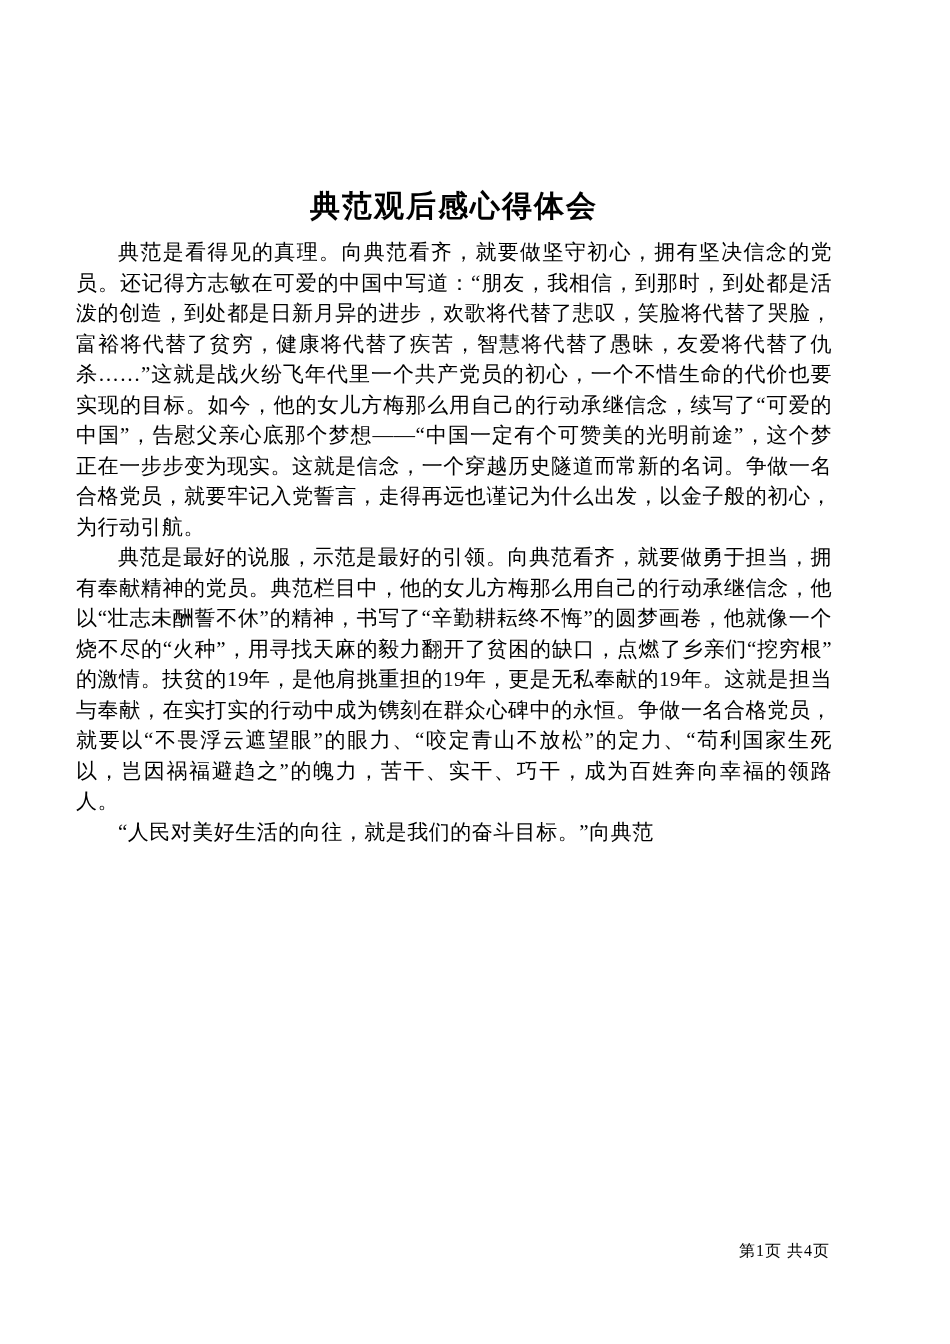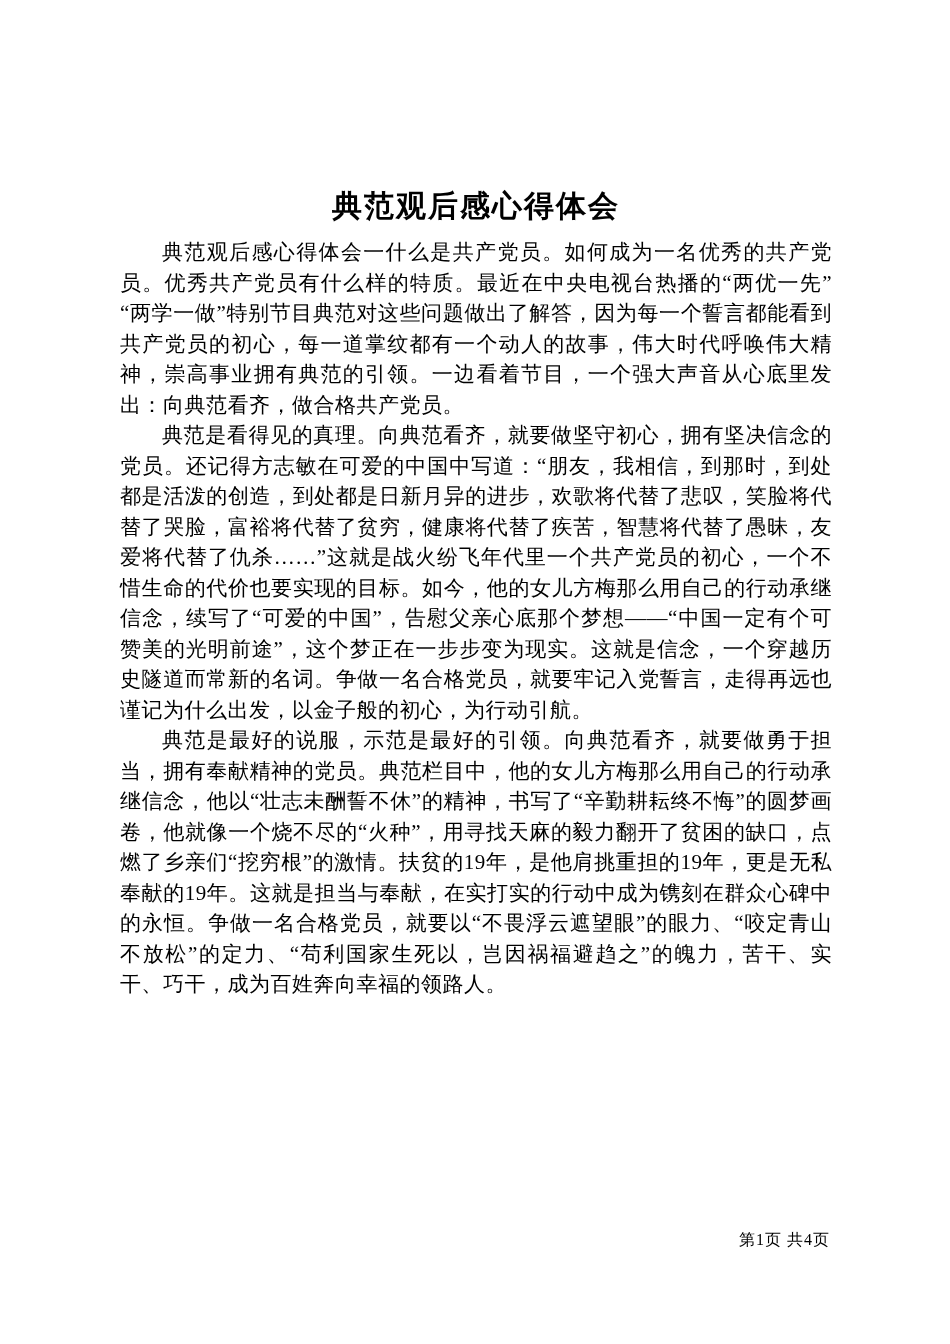--- a/index.html
+++ b/index.html
@@ -7,21 +7,21 @@
       padding: 0;
       background: #ffffff;
     }
     .doc-page {
       position: relative;
       width: 950px;
       height: 1344px;
       margin: 0 auto;
       background: #ffffff;
       box-sizing: border-box;
-      padding: 186px 118px 0 120px;
+      padding: 186px 118px 0 76px;
       overflow: hidden;
       font-family: "Liberation Serif", "DejaVu Serif", serif;
       color: #000000;
       border-radius: 32px;
     }
     .doc-title {
       margin: 0 0 12px 0;
       font-size: 30px;
       font-weight: bold;
       text-align: center;
@@ -37,32 +37,32 @@
       line-height: 30.5px;
       text-align: justify;
       text-justify: inter-ideograph;
       text-indent: 2em;
       word-break: break-all;
       letter-spacing: 0.5px;
     }
     .doc-footer {
       position: absolute;
       right: 120px;
-      bottom: 93px;
+      bottom: 82px;
       font-size: 16px;
       letter-spacing: 1px;
       color: #000000;
     }
   </style>
 </head>
 <body>
 
 <div class="doc-page">
   <h1 class="doc-title">典范观后感心得体会</h1>
 
   <div class="doc-body">
-    <p class="doc-para">典范观后感心得体会一什么是共产党员。如何成为一名优秀的共产党员。优秀共产党员有什么样的特质。最近在中央电视台热播的“两优一先”“两学一做”特别节目典范对这些问题做出了解答，因为每一个誓言都能看到共产党员的初心，每一道掌纹都有一个动人的故事，伟大时代呼唤伟大精神，崇高事业拥有典范的引领。一边看着节目，一个强大声音从心底里发出：向典范看齐，做合格共产党员。</p>
     <p class="doc-para">典范是看得见的真理。向典范看齐，就要做坚守初心，拥有坚决信念的党员。还记得方志敏在可爱的中国中写道：“朋友，我相信，到那时，到处都是活泼的创造，到处都是日新月异的进步，欢歌将代替了悲叹，笑脸将代替了哭脸，富裕将代替了贫穷，健康将代替了疾苦，智慧将代替了愚昧，友爱将代替了仇杀……”这就是战火纷飞年代里一个共产党员的初心，一个不惜生命的代价也要实现的目标。如今，他的女儿方梅那么用自己的行动承继信念，续写了“可爱的中国”，告慰父亲心底那个梦想——“中国一定有个可赞美的光明前途”，这个梦正在一步步变为现实。这就是信念，一个穿越历史隧道而常新的名词。争做一名合格党员，就要牢记入党誓言，走得再远也谨记为什么出发，以金子般的初心，为行动引航。</p>
     <p class="doc-para">典范是最好的说服，示范是最好的引领。向典范看齐，就要做勇于担当，拥有奉献精神的党员。典范栏目中，他的女儿方梅那么用自己的行动承继信念，他以“壮志未酬誓不休”的精神，书写了“辛勤耕耘终不悔”的圆梦画卷，他就像一个烧不尽的“火种”，用寻找天麻的毅力翻开了贫困的缺口，点燃了乡亲们“挖穷根”的激情。扶贫的19年，是他肩挑重担的19年，更是无私奉献的19年。这就是担当与奉献，在实打实的行动中成为镌刻在群众心碑中的永恒。争做一名合格党员，就要以“不畏浮云遮望眼”的眼力、“咬定青山不放松”的定力、“苟利国家生死以，岂因祸福避趋之”的魄力，苦干、实干、巧干，成为百姓奔向幸福的领路人。</p>
+    <p class="doc-para">“人民对美好生活的向往，就是我们的奋斗目标。”向典范</p>
   </div>
 
   <div class="doc-footer">第1页  共4页</div>
 </div>
 
 </body></html>

